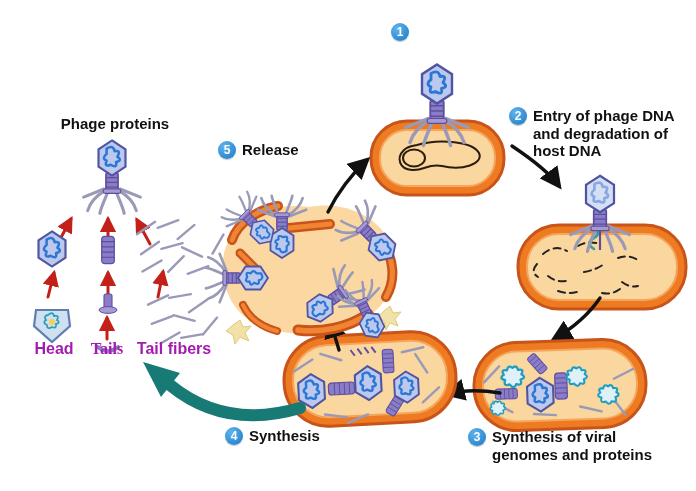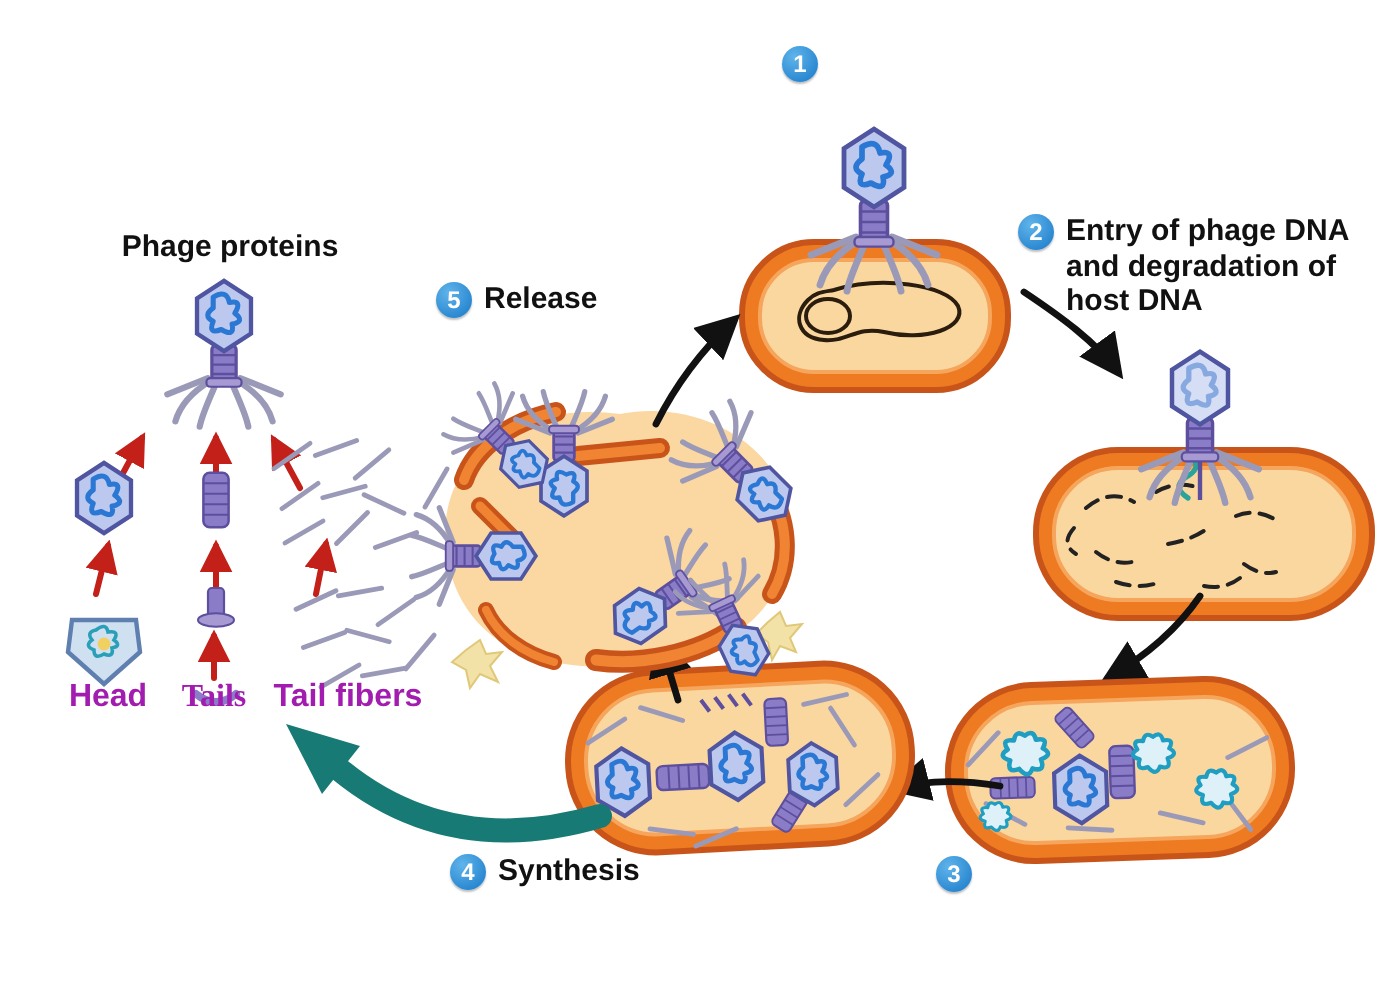--- a/index.html
+++ b/index.html
@@ -256,20 +256,21 @@
   <span class="badge">1</span>
 </div>
 
 <div class="step" style="left:509px;top:107px;">
   <span class="badge">2</span>
   <span class="step-text w150">Entry of phage DNA and degradation of host DNA</span>
 </div>
 
 <div class="step" style="left:468px;top:428px;">
   <span class="badge">3</span>
+  <span class="step-text w165">Synthesis of viral genomes and proteins</span>
 </div>
 
 <div class="step" style="left:225px;top:427px;">
   <span class="badge">4</span>
   <span class="step-text">Synthesis</span>
 </div>
 
 <div class="step" style="left:218px;top:141px;">
   <span class="badge">5</span>
   <span class="step-text">Release</span>

